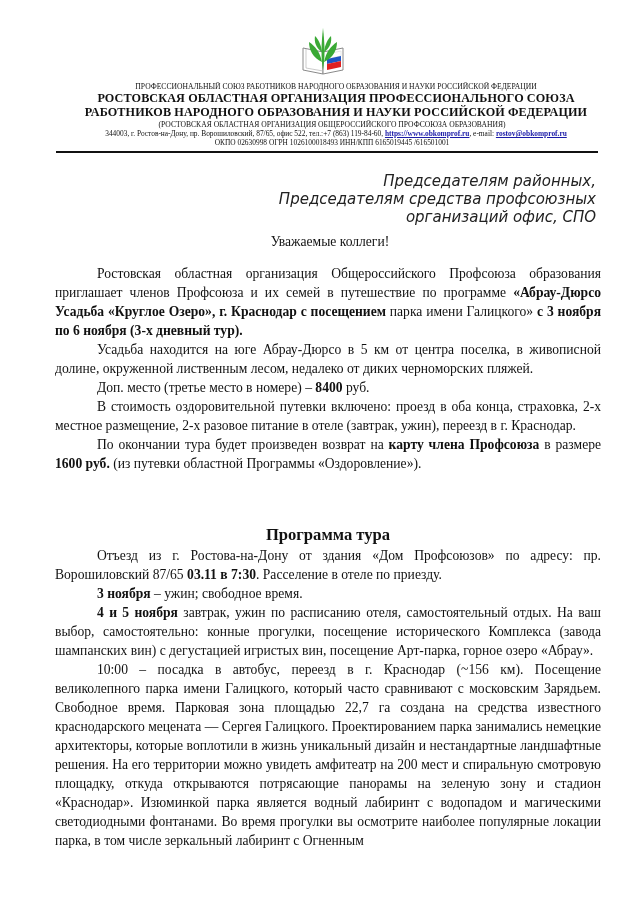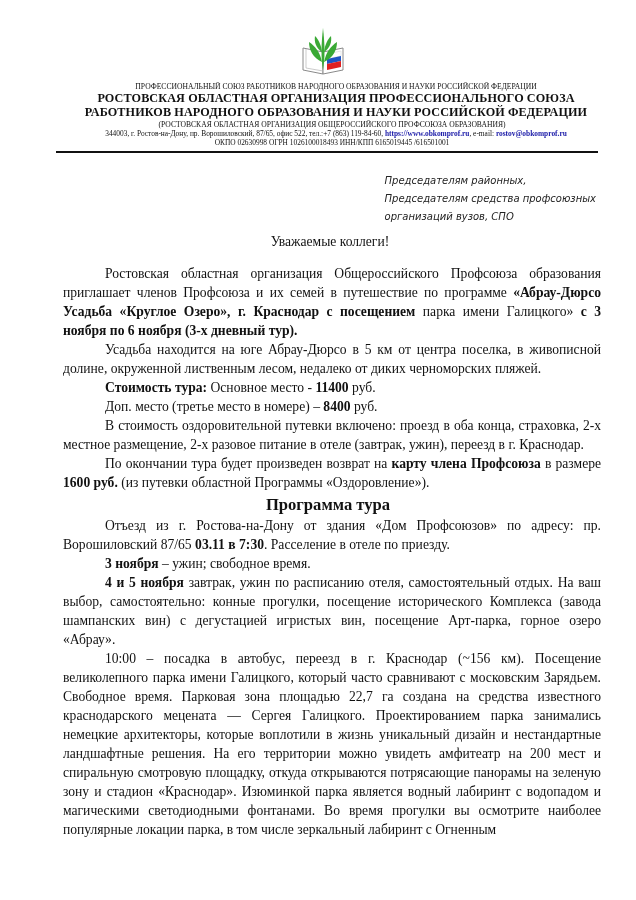--- a/index.html
+++ b/index.html
@@ -5,26 +5,26 @@
   html, body { margin: 0; padding: 0; background: #ffffff; }
   body { width: 636px; height: 900px; overflow: hidden; position: relative; font-family: "Liberation Serif", serif; color: #111; }
   .logo { position: absolute; left: 299px; top: 18px; width: 48px; height: 60px; }
   .hdr { position: absolute; left: 0; width: 636px; text-align: center; white-space: nowrap; }
   .hdr-small { font-size: 7.6px; top: 82px; left: 18px; }
   .hdr-big1 { font-size: 12.2px; font-weight: bold; top: 91px; left: 18px; letter-spacing: 0.1px; }
   .hdr-big2 { font-size: 12.2px; font-weight: bold; top: 105px; left: 18px; letter-spacing: 0.1px; }
   .hdr-sub { font-size: 7.6px; top: 120px; left: 14px; }
   .hdr-addr { font-size: 7.4px; top: 129px; left: 18px; }
   .hdr-okpo { font-size: 7.4px; top: 138px; left: 14px; }
-  .hdr a { color: #1a1aa8; font-weight: bold; }
+  .hdr a { color: #1a1aa8; font-weight: bold; text-decoration: underline; }
   .rule { position: absolute; left: 56px; top: 151px; width: 542px; height: 2px; background: #111; }
-  .addressee { position: absolute; right: 40px; top: 172px; text-align: left; font-family: "DejaVu Sans", sans-serif; font-style: italic; font-size: 10px; line-height: 18px; color: #222; }
+  .addressee { position: absolute; right: 40px; top: 172px; text-align: right; font-family: "DejaVu Sans", sans-serif; font-style: italic; font-size: 15px; line-height: 18px; color: #222; }
   .greeting { position: absolute; left: 0; width: 636px; text-align: center; top: 234px; font-size: 13.6px; left: 12px; }
   .body { position: absolute; left: 55px; width: 546px; font-size: 13.6px; line-height: 19px; text-align: justify; }
-  .p { margin: 0 0 0 8px; text-indent: 42px; }
+  .p { margin: 0 0 0 0; text-indent: 42px; }
   b { font-weight: bold; }
   .title { text-align: center; font-weight: bold; font-size: 16.6px; margin: 0; line-height: 22px; text-indent: 0; }
 </style>
 </head>
 <body>
 
 <svg class="logo" viewBox="0 0 48 60">
 
   <path d="M4 30 L4 52 L24 56 L24 34 Z" fill="#fff" stroke="#8a8a8a" stroke-width="1"></path>
   <path d="M44 30 L44 52 L24 56 L24 34 Z" fill="#fff" stroke="#8a8a8a" stroke-width="1"></path>
@@ -47,33 +47,32 @@
 <div class="hdr hdr-sub">(РОСТОВСКАЯ  ОБЛАСТНАЯ ОРГАНИЗАЦИЯ ОБЩЕРОССИЙСКОГО ПРОФСОЮЗА ОБРАЗОВАНИЯ)</div>
 <div class="hdr hdr-addr">
   <span>344003, г. Ростов-на-Дону, пр. Ворошиловский, 87/65, офис 522, тел.:+7 (863) 119-84-60, </span><a>https://www.obkomprof.ru</a><span>, e-mail: </span><a>rostov@obkomprof.ru</a>
 </div>
 <div class="hdr hdr-okpo">ОКПО 02630998  ОГРН 1026100018493  ИНН/КПП 6165019445 /616501001</div>
 <div class="rule"></div>
 
 <div class="addressee">
   <div>Председателям районных,</div>
   <div>Председателям средства профсоюзных</div>
-  <div>организаций вузов, СПО</div>
+  <div>организаций офис, СПО</div>
 </div>
 
 <div class="greeting">Уважаемые коллеги!</div>
 
 <div class="body" style="top:264px;">
   <p class="p"><span>Ростовская областная организация Общероссийского  Профсоюза образования приглашает членов Профсоюза и их семей в путешествие по программе </span><b>«Абрау-Дюрсо Усадьба «Круглое Озеро», г. Краснодар с посещением</b><span> парка имени Галицкого» </span><b>с 3 ноября по 6 ноября (3-х дневный тур).</b></p>
   <p class="p">Усадьба находится на юге Абрау-Дюрсо в 5 км от центра поселка, в живописной долине, окруженной лиственным лесом, недалеко от диких черноморских пляжей.</p>
-  <p class="p"><b>Стоимость тура:</b><span>  Основное место - </span><b>11400</b><span> руб.</span></p>
   <p class="p"><span>Доп. место (третье место в номере) – </span><b>8400</b><span> руб.</span></p>
   <p class="p">В стоимость оздоровительной путевки включено: проезд в оба конца, страховка, 2-х местное размещение, 2-х разовое питание в отеле (завтрак, ужин), переезд в г. Краснодар.</p>
   <p class="p"><span>По окончании тура будет произведен возврат на </span><b>карту члена Профсоюза</b><span> в размере </span><b>1600 руб.</b><span> (из путевки областной Программы «Оздоровление»).</span></p>
 </div>
 
-<div class="body" style="top:494px;font-family:Liberation Serif, serif;">
+<div class="body" style="top:524px;font-family:Liberation Serif, serif;">
   <p class="title">Программа тура</p>
   <p class="p"><span>Отъезд из г. Ростова-на-Дону от здания «Дом Профсоюзов» по адресу: пр. Ворошиловский 87/65 </span><b> 03.11 в 7:30</b><span>. Расселение в отеле по приезду.</span></p>
   <p class="p"><b>3 ноября</b><span> – ужин; свободное время.</span></p>
   <p class="p"><b>4 и 5  ноября</b><span> завтрак, ужин по расписанию отеля, самостоятельный отдых. На ваш выбор, самостоятельно: конные прогулки, посещение исторического Комплекса (завода шампанских вин) с дегустацией игристых вин, посещение Арт-парка, горное озеро «Абрау».</span></p>
   <p class="p">10:00 – посадка в автобус, переезд в г. Краснодар (~156 км). Посещение великолепного парка имени Галицкого, который часто сравнивают с московским Зарядьем. Свободное время. Парковая зона площадью 22,7 га создана на средства известного краснодарского мецената — Сергея Галицкого. Проектированием парка занимались немецкие архитекторы, которые воплотили в жизнь уникальный дизайн и нестандартные ландшафтные решения. На его территории можно увидеть амфитеатр на 200 мест и спиральную смотровую площадку, откуда открываются потрясающие панорамы на зеленую зону и стадион «Краснодар». Изюминкой парка является водный лабиринт с водопадом и магическими светодиодными фонтанами. Во время прогулки вы осмотрите наиболее популярные локации парка, в том числе зеркальный лабиринт с Огненным</p>
 </div>
 
 </body></html>

